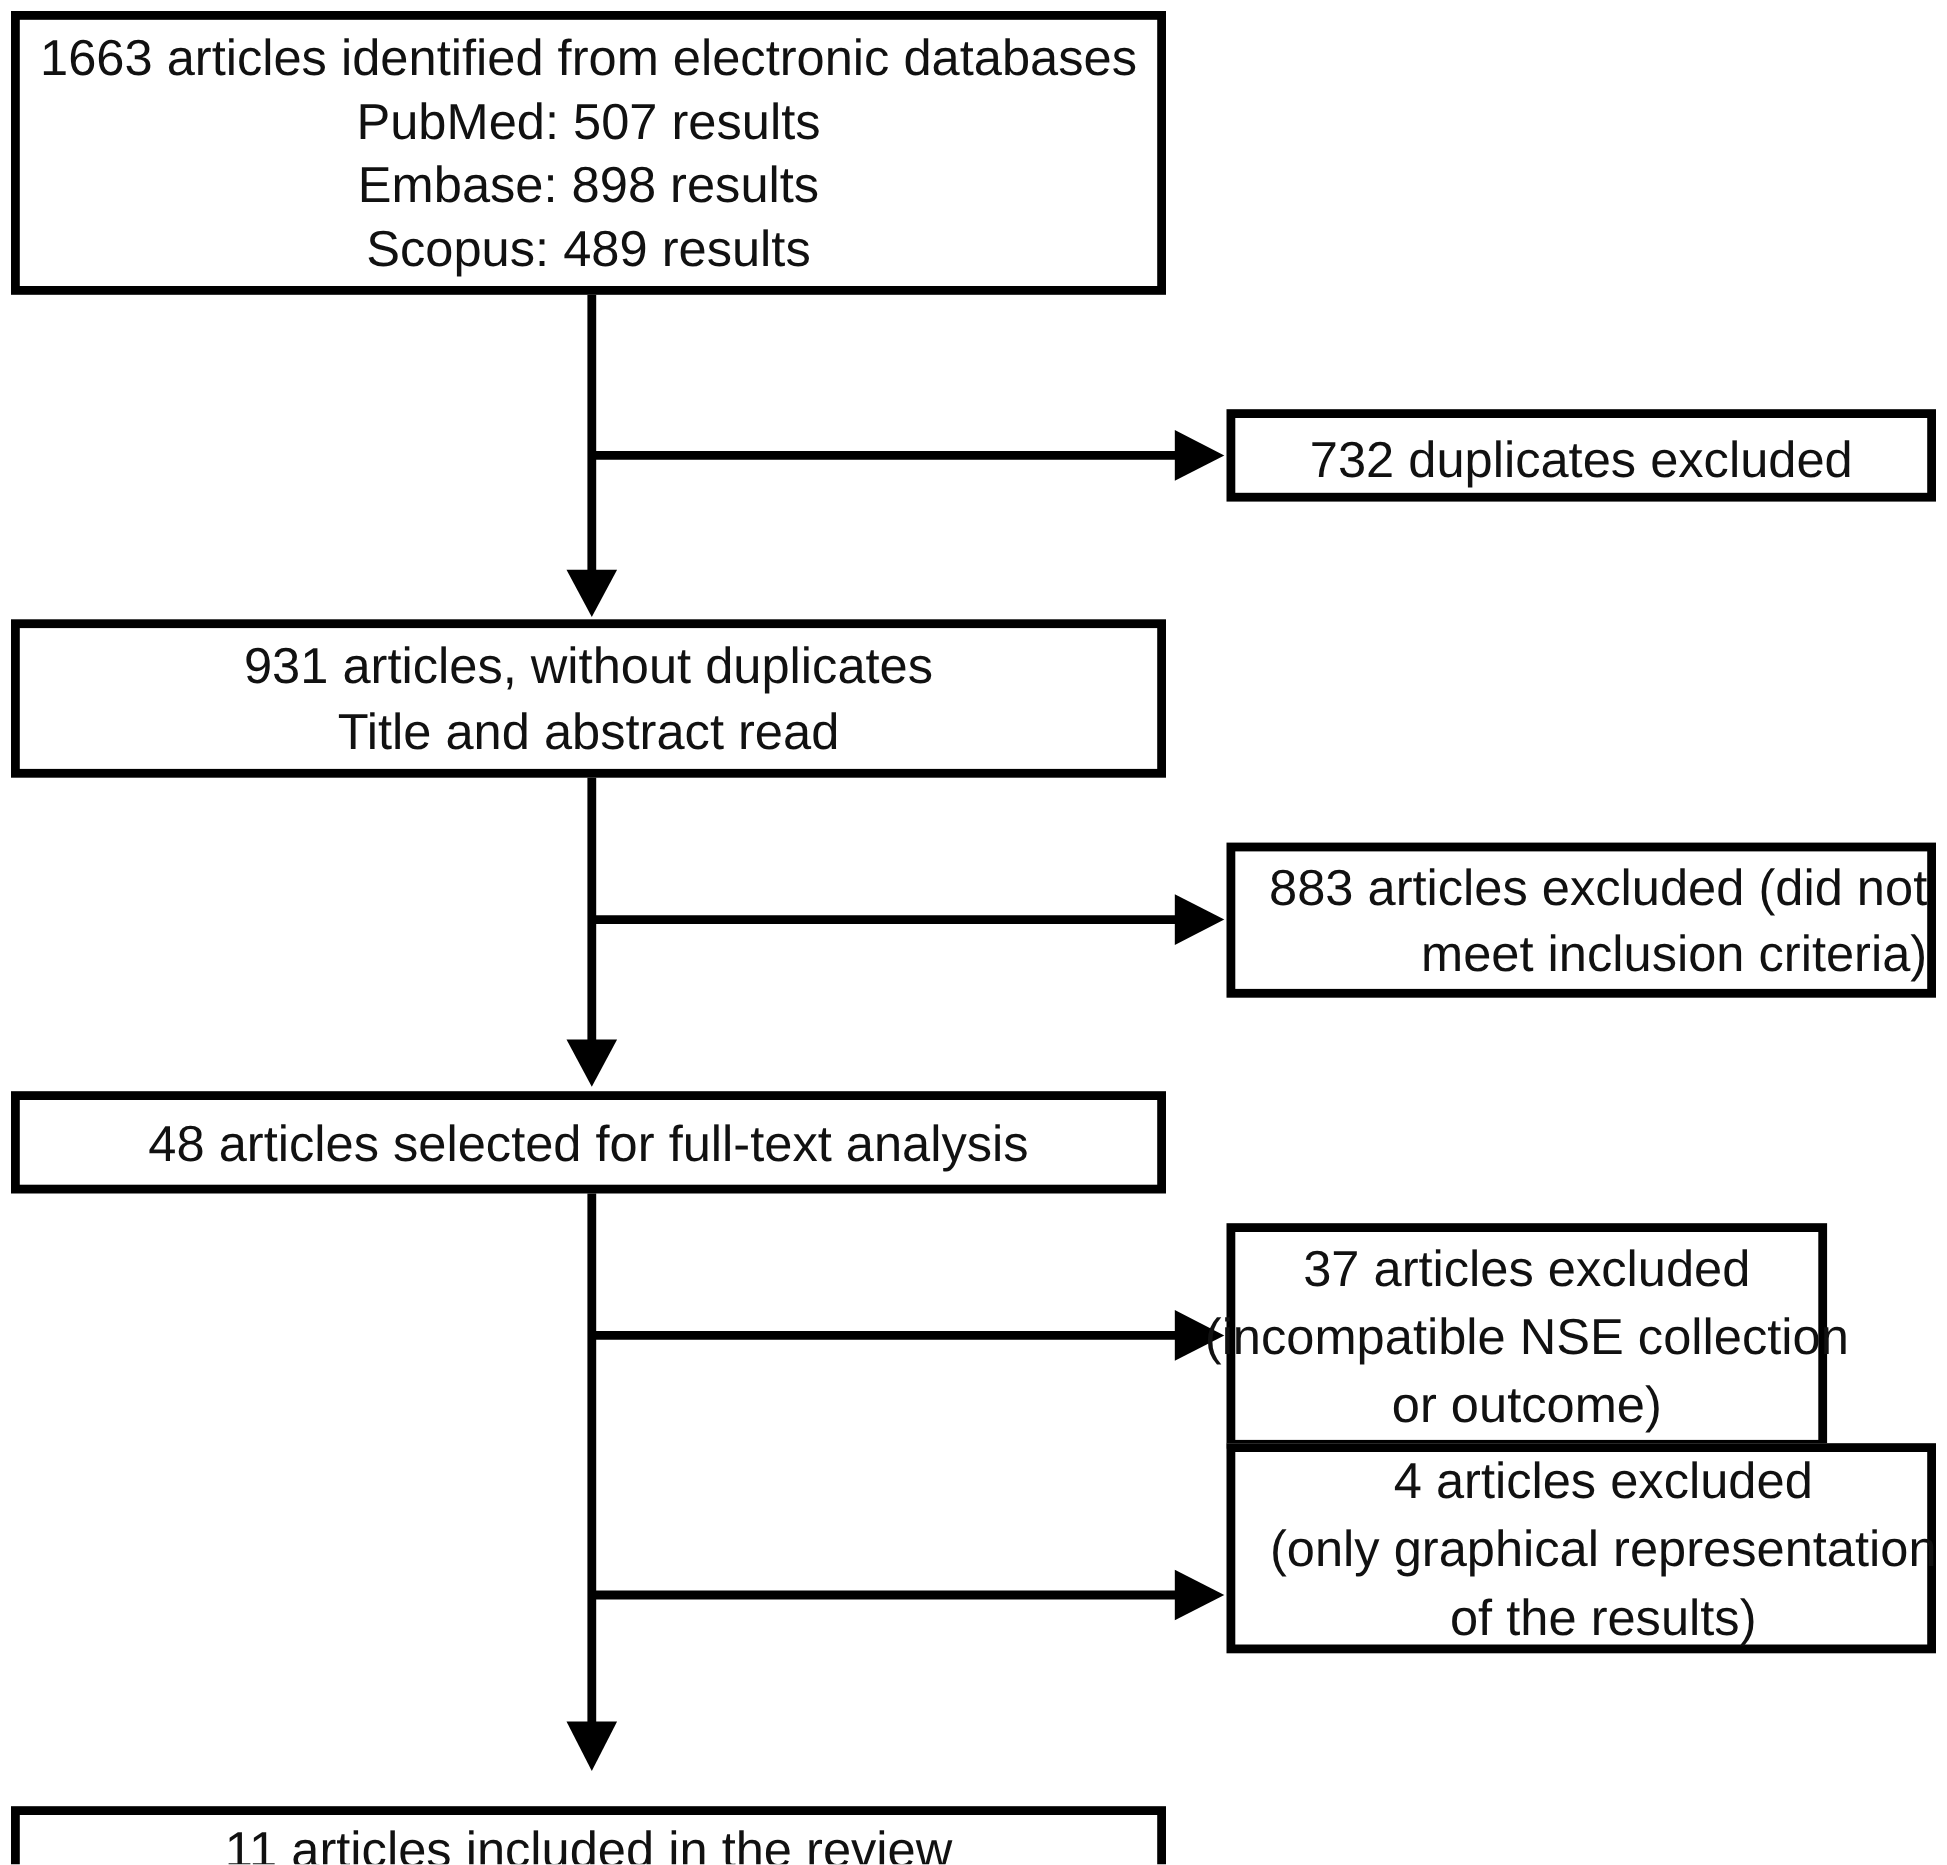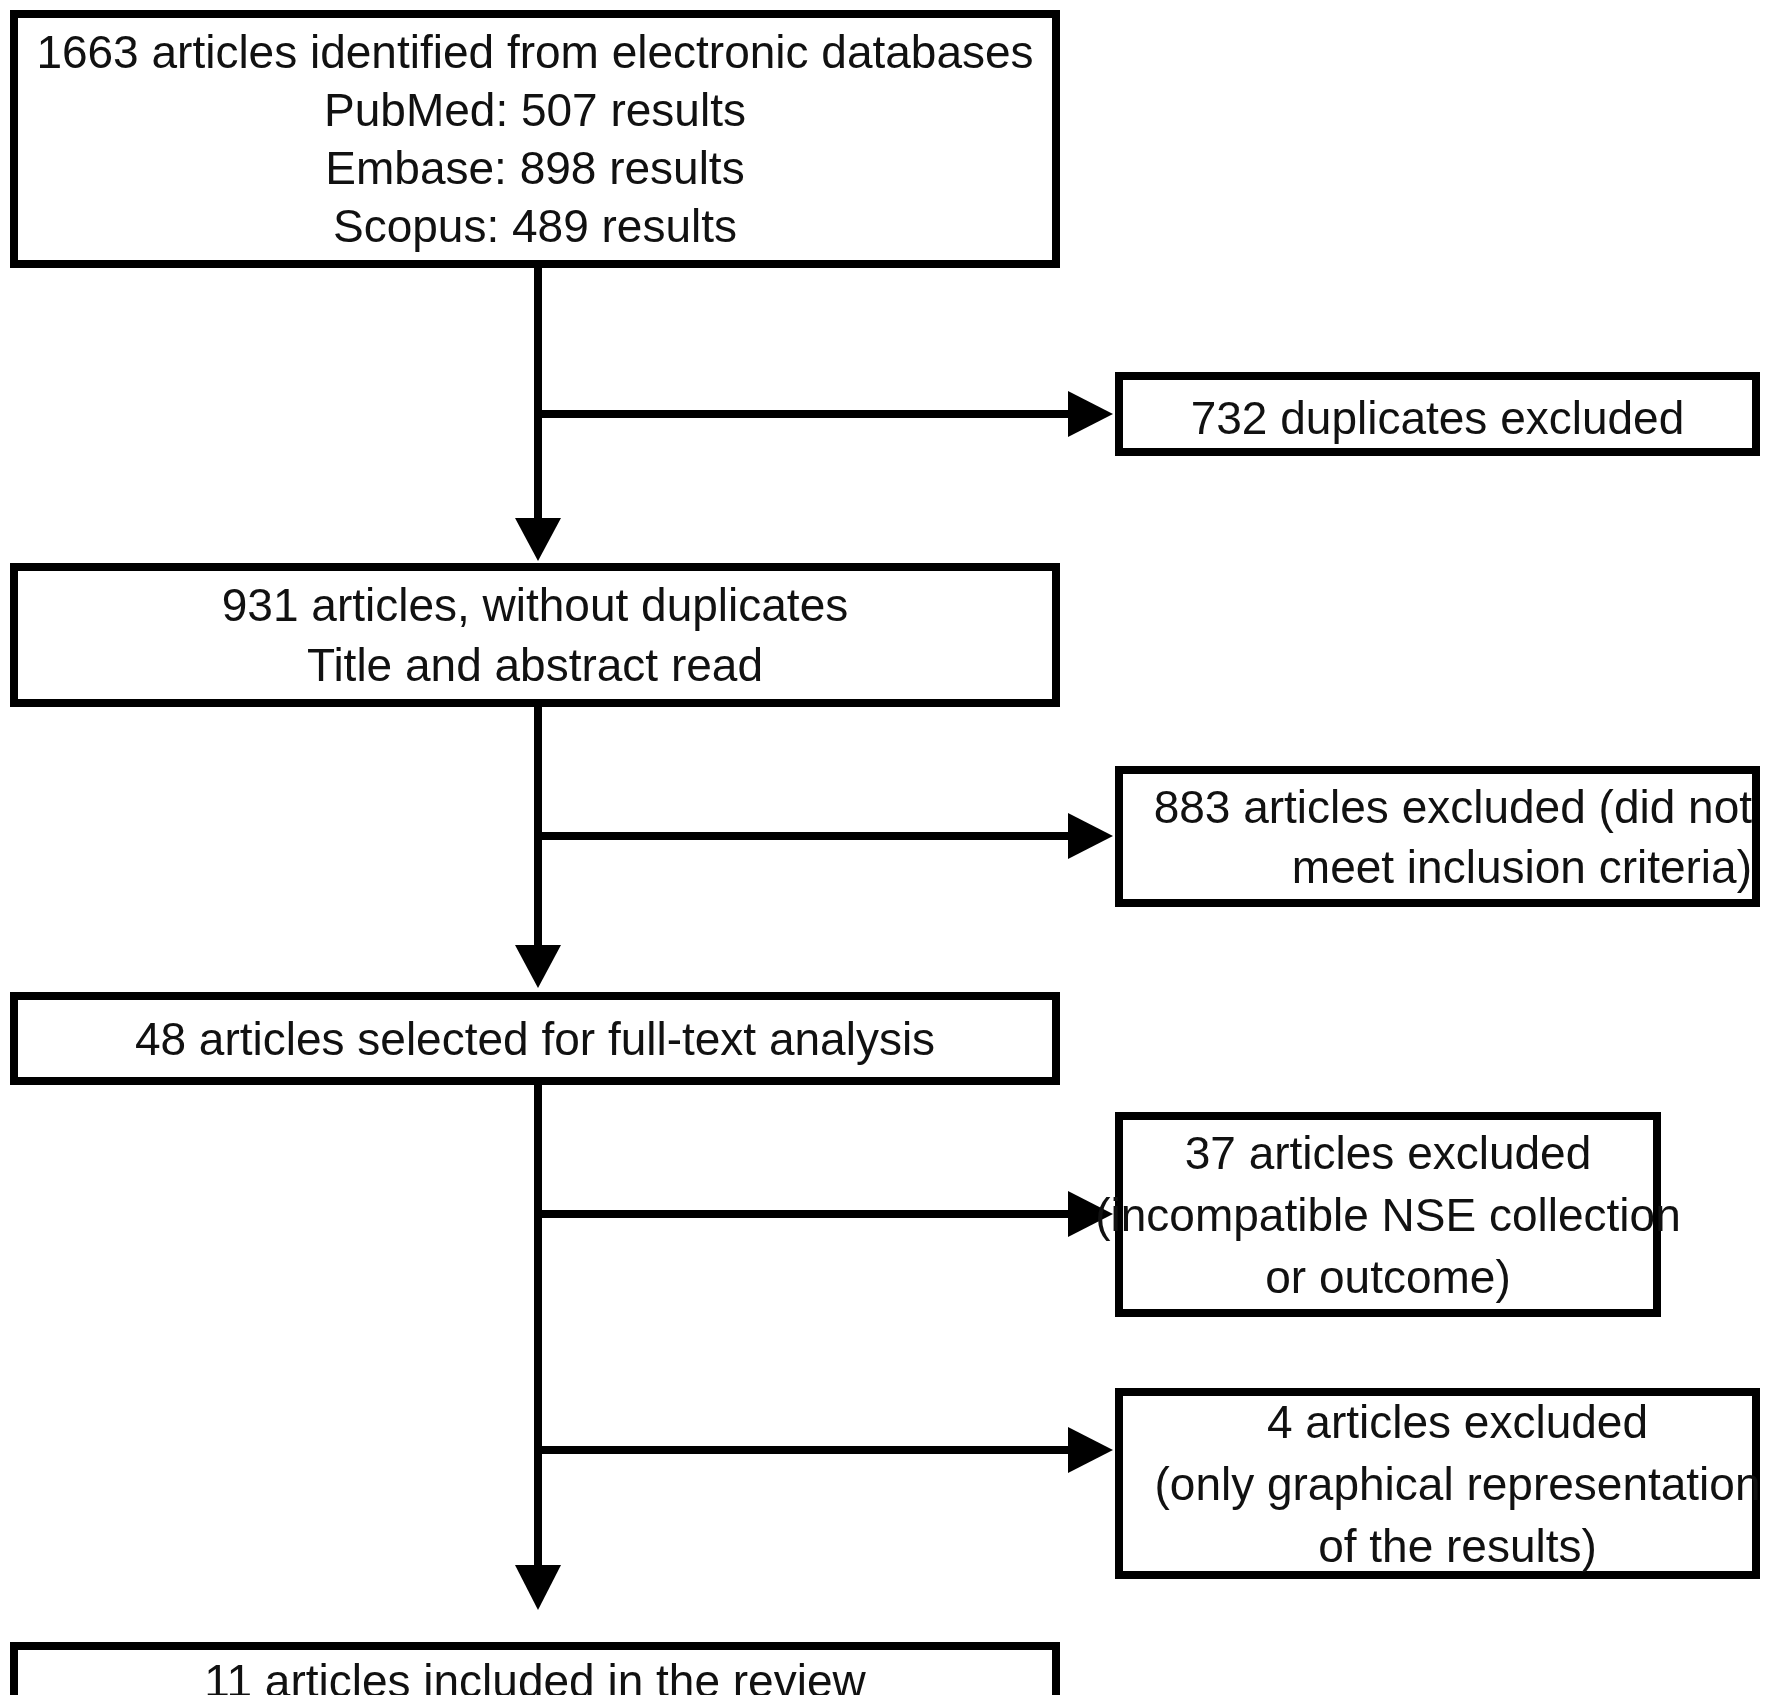--- a/index.html
+++ b/index.html
@@ -37,21 +37,21 @@
   .box .bline { white-space: nowrap; }
   
   .b-identified   { left: 10px;  top: 10px;   width: 1050px; height: 258px; line-height: 58px; }
   .b-dedup        { left: 10px;  top: 563px;  width: 1050px; height: 144px; }
   .b-fulltext     { left: 10px;  top: 992px;  width: 1050px; height: 93px;  }
   .b-included     { left: 10px;  top: 1614px; width: 1050px; height: 78px; margin-top: 28px;  }
   
   .b-duplicates   { left: 1115px; top: 372px;  width: 645px; height: 84px; justify-content: flex-end;  }
   .b-criteria     { left: 1115px; top: 766px;  width: 645px; height: 141px; align-items: flex-end; }
   .b-nse          { left: 1115px; top: 1112px; width: 546px; height: 205px; line-height: 62px; }
-  .b-graphical    { left: 1115px; top: 1388px; width: 645px; height: 191px; line-height: 62px; padding-left: 40px; }
+  .b-graphical    { left: 1115px; top: 1312px; width: 645px; height: 191px; line-height: 62px; padding-left: 40px; }
 </style>
 </head>
 <body>
 
 <div class="canvas">
 
   <svg class="connectors" viewBox="0 0 1770 1695" xmlns="http://www.w3.org/2000/svg">
 
     <path d="M538 266 V520"></path>
     <polygon points="515,518 561,518 538,561"></polygon>

